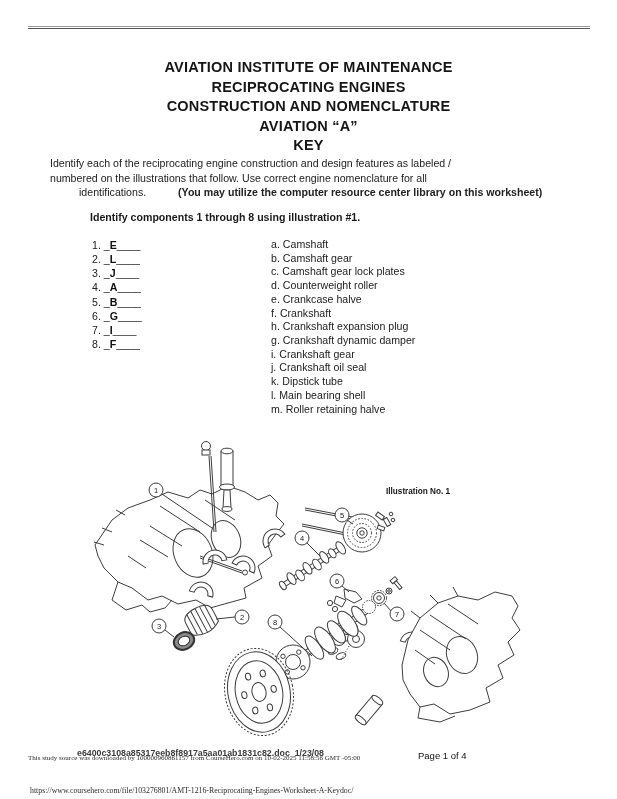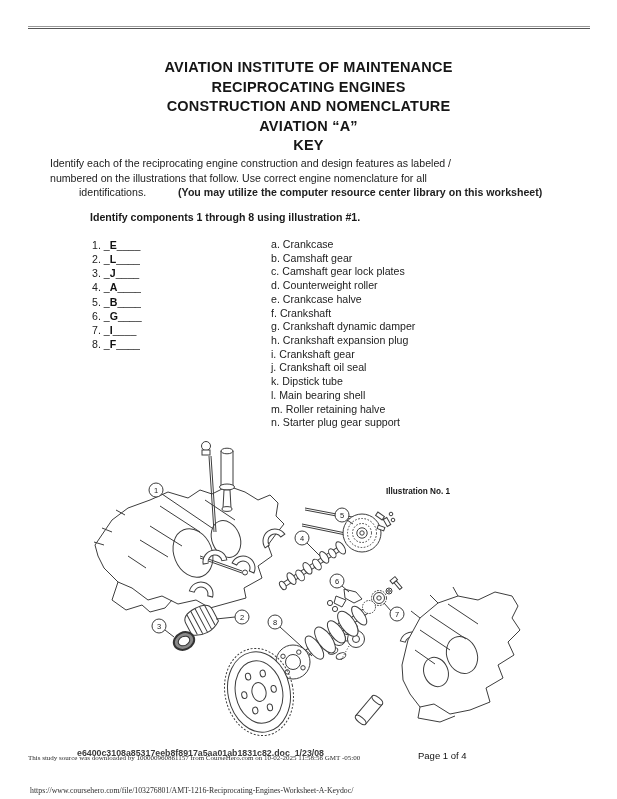--- a/index.html
+++ b/index.html
@@ -64,34 +64,33 @@
     <div><span class="num">2.</span><span>_</span><b>L</b><span>____</span></div>
     <div><span class="num">3.</span><span>_</span><b>J</b><span>____</span></div>
     <div><span class="num">4.</span><span>_</span><b>A</b><span>____</span></div>
     <div><span class="num">5.</span><span>_</span><b>B</b><span>____</span></div>
     <div><span class="num">6.</span><span>_</span><b>G</b><span>____</span></div>
     <div><span class="num">7.</span><span>_</span><b>I</b><span>____</span></div>
     <div><span class="num">8.</span><span>_</span><b>F</b><span>____</span></div>
   </div>
 
   <div class="options">
-    <div><span class="opt-letter">a.</span><span>Crankcase</span></div>
+    <div><span class="opt-letter">a.</span><span>Camshaft</span></div>
     <div><span class="opt-letter">b.</span><span>Camshaft gear</span></div>
     <div><span class="opt-letter">c.</span><span>Camshaft gear lock plates</span></div>
     <div><span class="opt-letter">d.</span><span>Counterweight roller</span></div>
     <div><span class="opt-letter">e.</span><span>Crankcase halve</span></div>
     <div><span class="opt-letter">f.</span><span>Crankshaft</span></div>
+    <div><span class="opt-letter">h.</span><span>Crankshaft expansion plug</span></div>
     <div><span class="opt-letter">g.</span><span>Crankshaft dynamic damper</span></div>
-    <div><span class="opt-letter">h.</span><span>Crankshaft expansion plug</span></div>
     <div><span class="opt-letter">i.</span><span>Crankshaft gear</span></div>
     <div><span class="opt-letter">j.</span><span>Crankshaft oil seal</span></div>
     <div><span class="opt-letter">k.</span><span>Dipstick tube</span></div>
     <div><span class="opt-letter">l.</span><span>Main bearing shell</span></div>
     <div><span class="opt-letter">m.</span><span>Roller retaining halve</span></div>
-    <div><span class="opt-letter">n.</span><span>Starter plug gear support</span></div>
   </div>
 
   <svg class="illustration" viewBox="0 0 617 799">
 
     <text class="ill-label" x="386" y="494">Illustration No. 1</text>
 
     <g>
       <path class="st" d="M95,545 L112,520 128,508 150,500 168,492 188,498 200,490 212,494 228,486 245,492 258,500 270,495 278,503 276,516 284,524 276,534 268,545 272,556 258,566 262,578 244,588 246,598 228,603 210,608 196,600 178,604 162,596 148,600 132,588 118,582 104,568 98,556 Z"></path>
       <path class="ln" d="M118,582 L112,600 126,610 142,605 150,612 165,608 172,600"></path>
       <ellipse class="st" cx="193" cy="553" rx="19" ry="25" transform="rotate(-22 193 553)"></ellipse>

